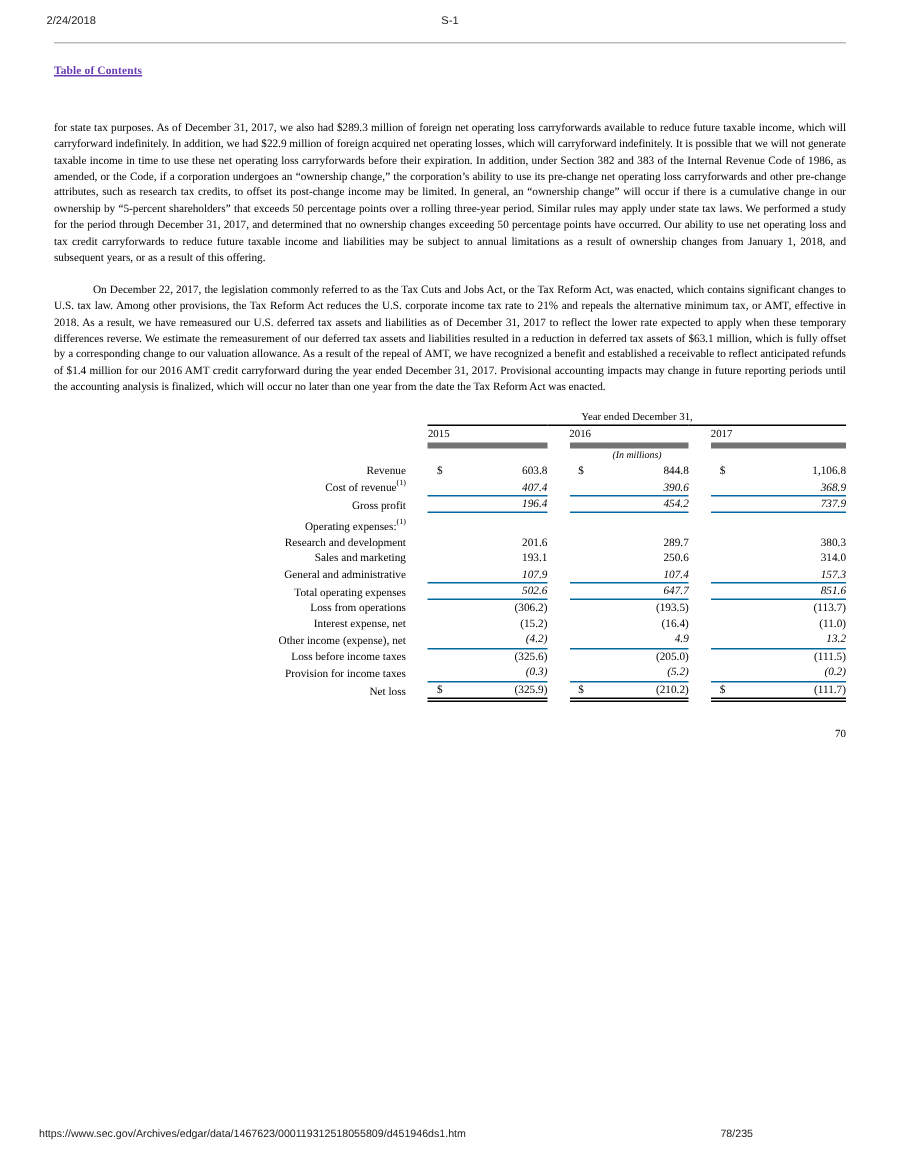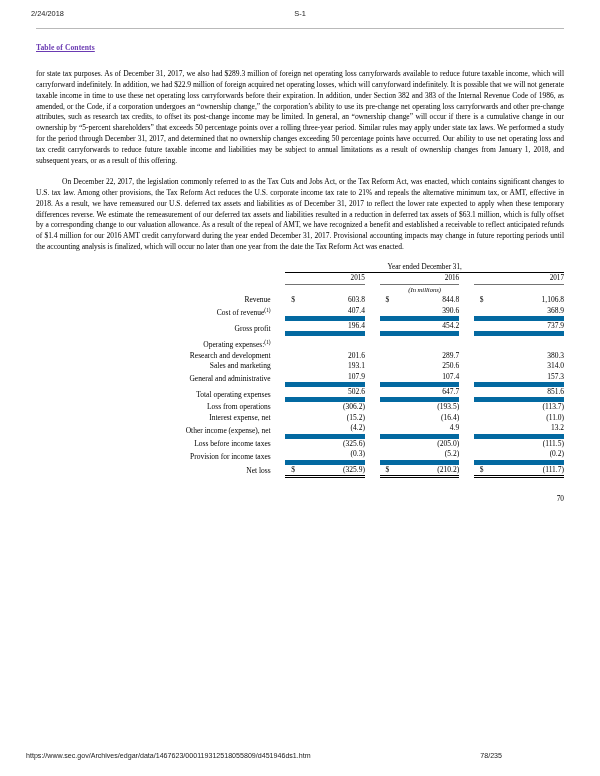--- a/index.html
+++ b/index.html
@@ -66,21 +66,21 @@
 
   .toc-link {
     display: inline-block;
     font-family: "Liberation Serif", "DejaVu Serif", serif;
     font-size: 7.6px;
     font-weight: bold;
     color: #6a3ab2;
     text-decoration: underline;
     letter-spacing: 0.1px;
     margin-top: 5px;
-    margin-bottom: 4px;
+    margin-bottom: 16px;
     cursor: pointer;
   }
 
   p.body-par {
     font-size: 7.5px;
     line-height: 10.85px;
     text-align: justify;
     margin: 0;
     letter-spacing: -0.01px;
   }
@@ -135,32 +135,32 @@
   th.grp {
     font-size: 7.2px;
     font-weight: bold;
     text-align: center;
     border-bottom: 1px solid #000;
     padding-bottom: 1px;
   }
   th.yr {
     font-size: 7.2px;
     font-weight: bold;
-    text-align: right;
-    border-bottom: 1px solid #737373;
+    text-align: left;
+    border-bottom: 4px solid #737373;
     padding-bottom: 1px;
   }
   td.units {
     text-align: center;
     font-size: 6.6px;
     font-style: italic;
     padding-top: 1px;
     padding-bottom: 1px;
   }
-  tr.rule-bot td.num { border-bottom: 5px solid #0369a1; }
+  tr.rule-bot td.num { border-bottom: 1px solid #0369a1; font-style: italic; }
   tr.rule-dbl td.num {
     border-top: 1px solid #000;
     border-bottom: 3px double #000;
   }
 
   td.blank-row { height: 4px; font-size: 0; line-height: 0; }
 
   sup.fn {
     font-size: 5.4px;
     vertical-align: super;

